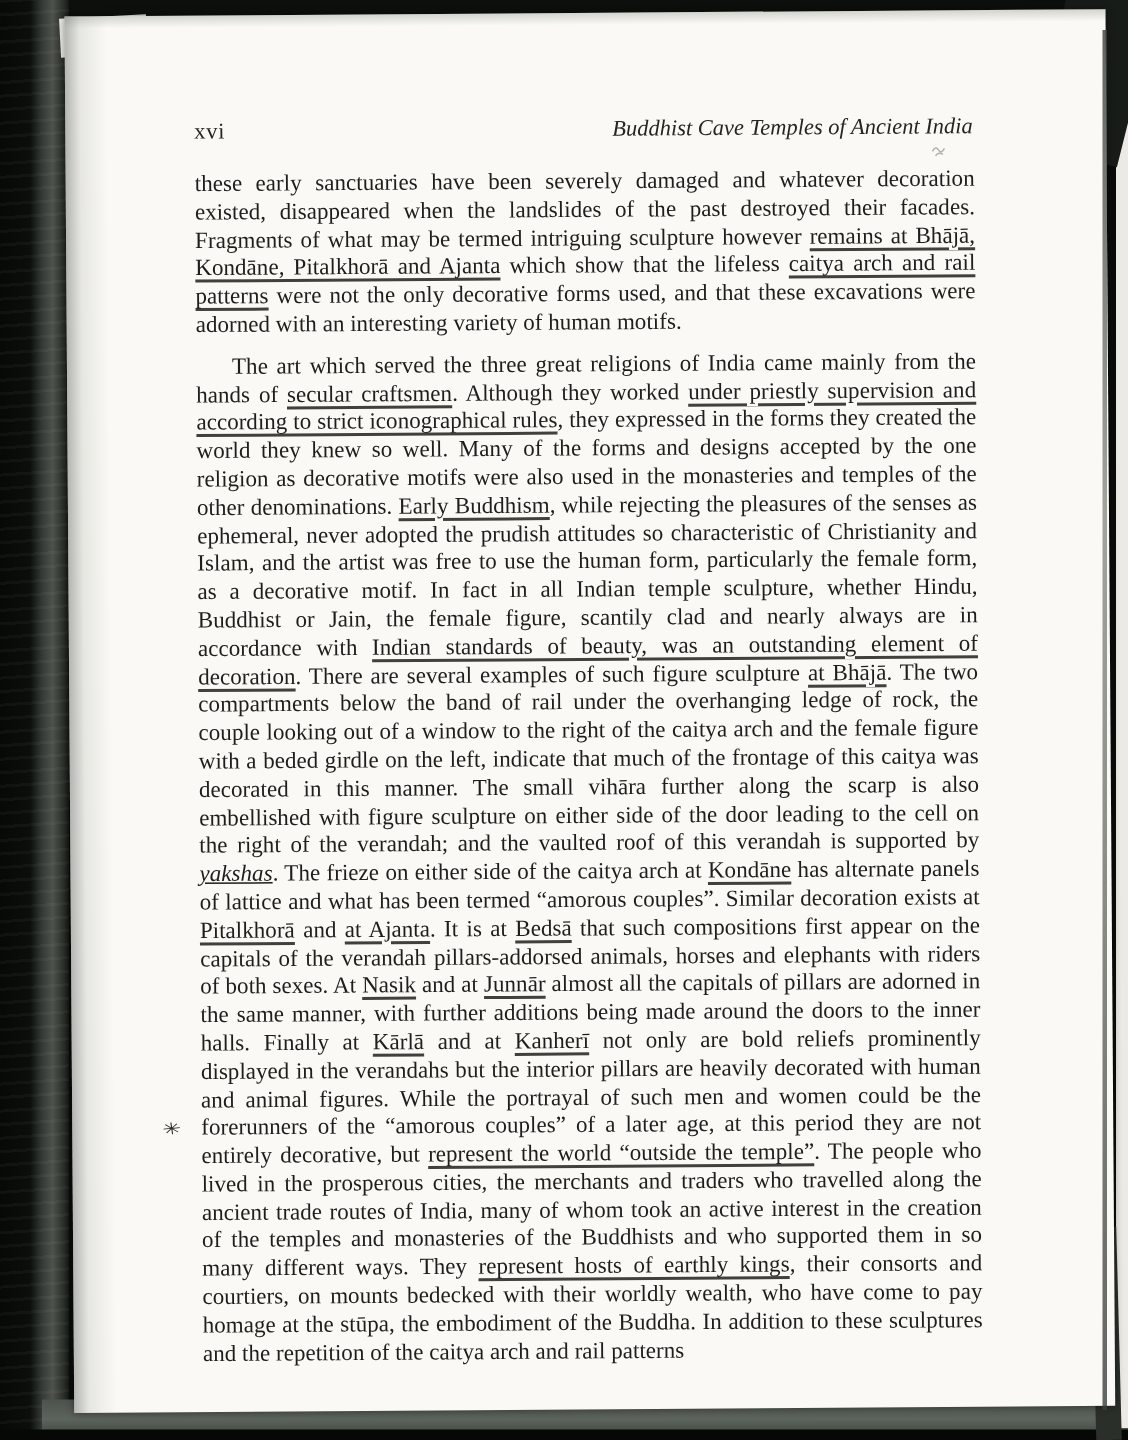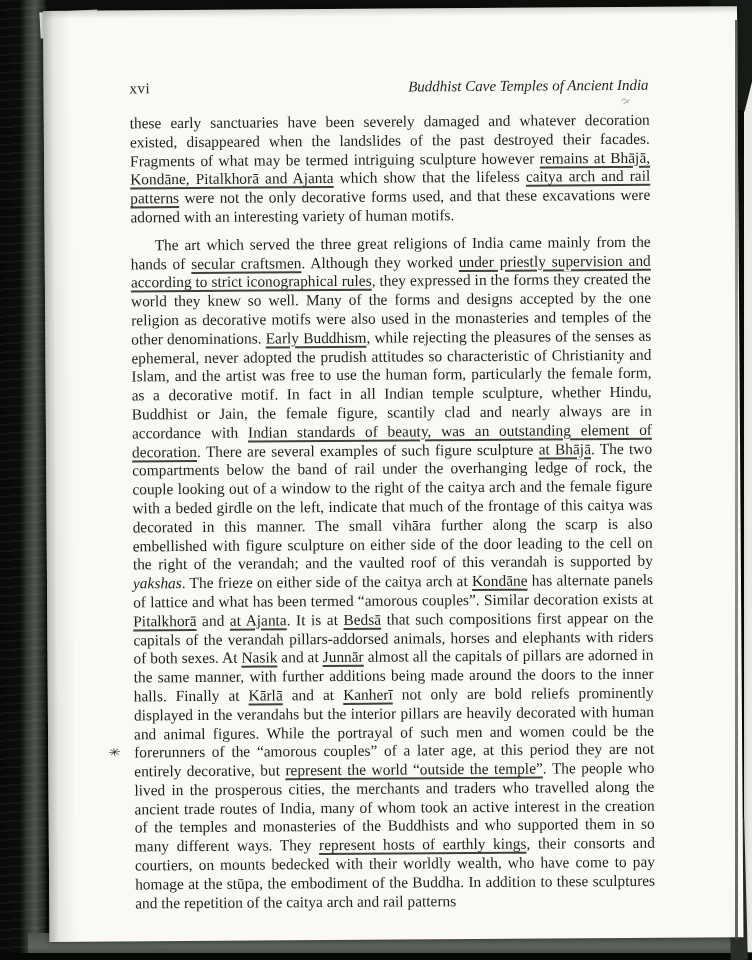--- a/index.html
+++ b/index.html
@@ -66,21 +66,21 @@
     text-align:justify;
   }
   .text-block p{margin:0;}
   .text-block p + p{margin-top:9px;text-indent:24px;}
   .u{
     text-decoration-line:underline;
     text-decoration-thickness:1.7px;
     text-decoration-color:rgba(32,32,27,0.85);
     text-underline-offset:3px;
   }
-  .it{font-style:italic;}
+  .it{font-style:italic;text-decoration:underline;}
   .margin-mark{
     position:absolute;left:60px;top:733px;
     font-size:15px;color:#2c2c27;
     transform:scaleY(0.72) rotate(-6deg);
     font-family:"DejaVu Sans", sans-serif;
   }
 </style>
 </head>
 <body>
 

